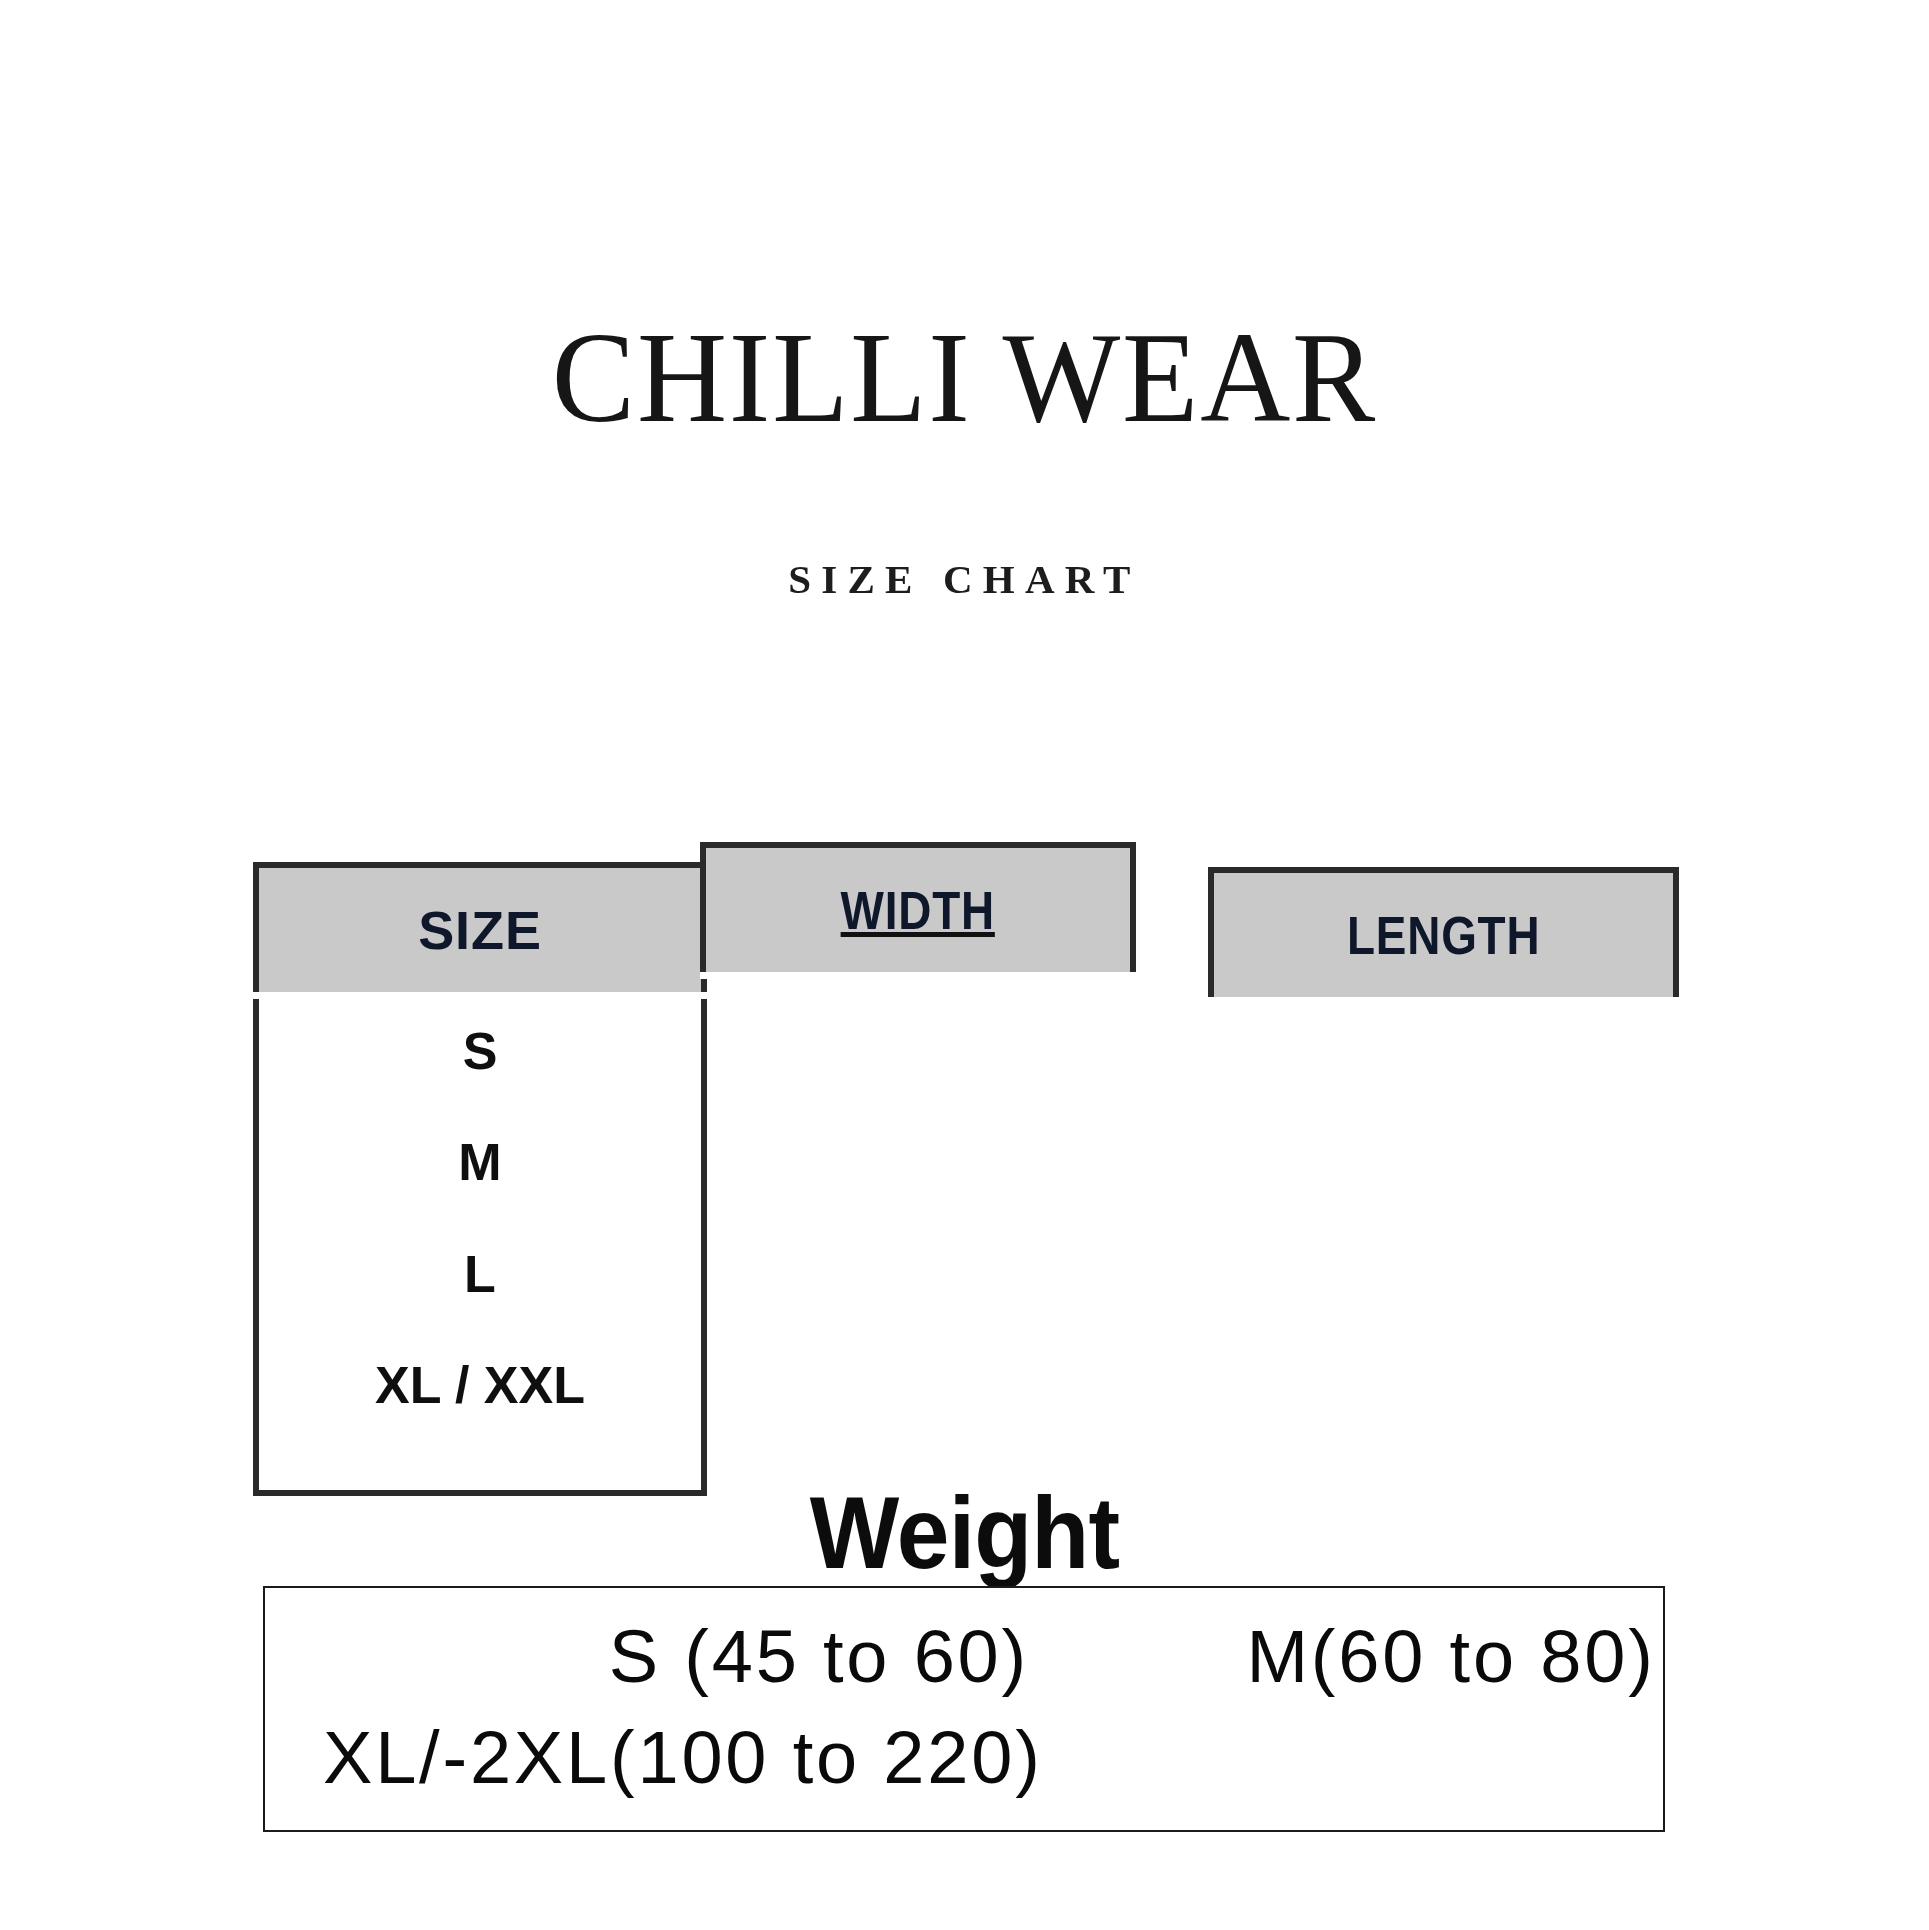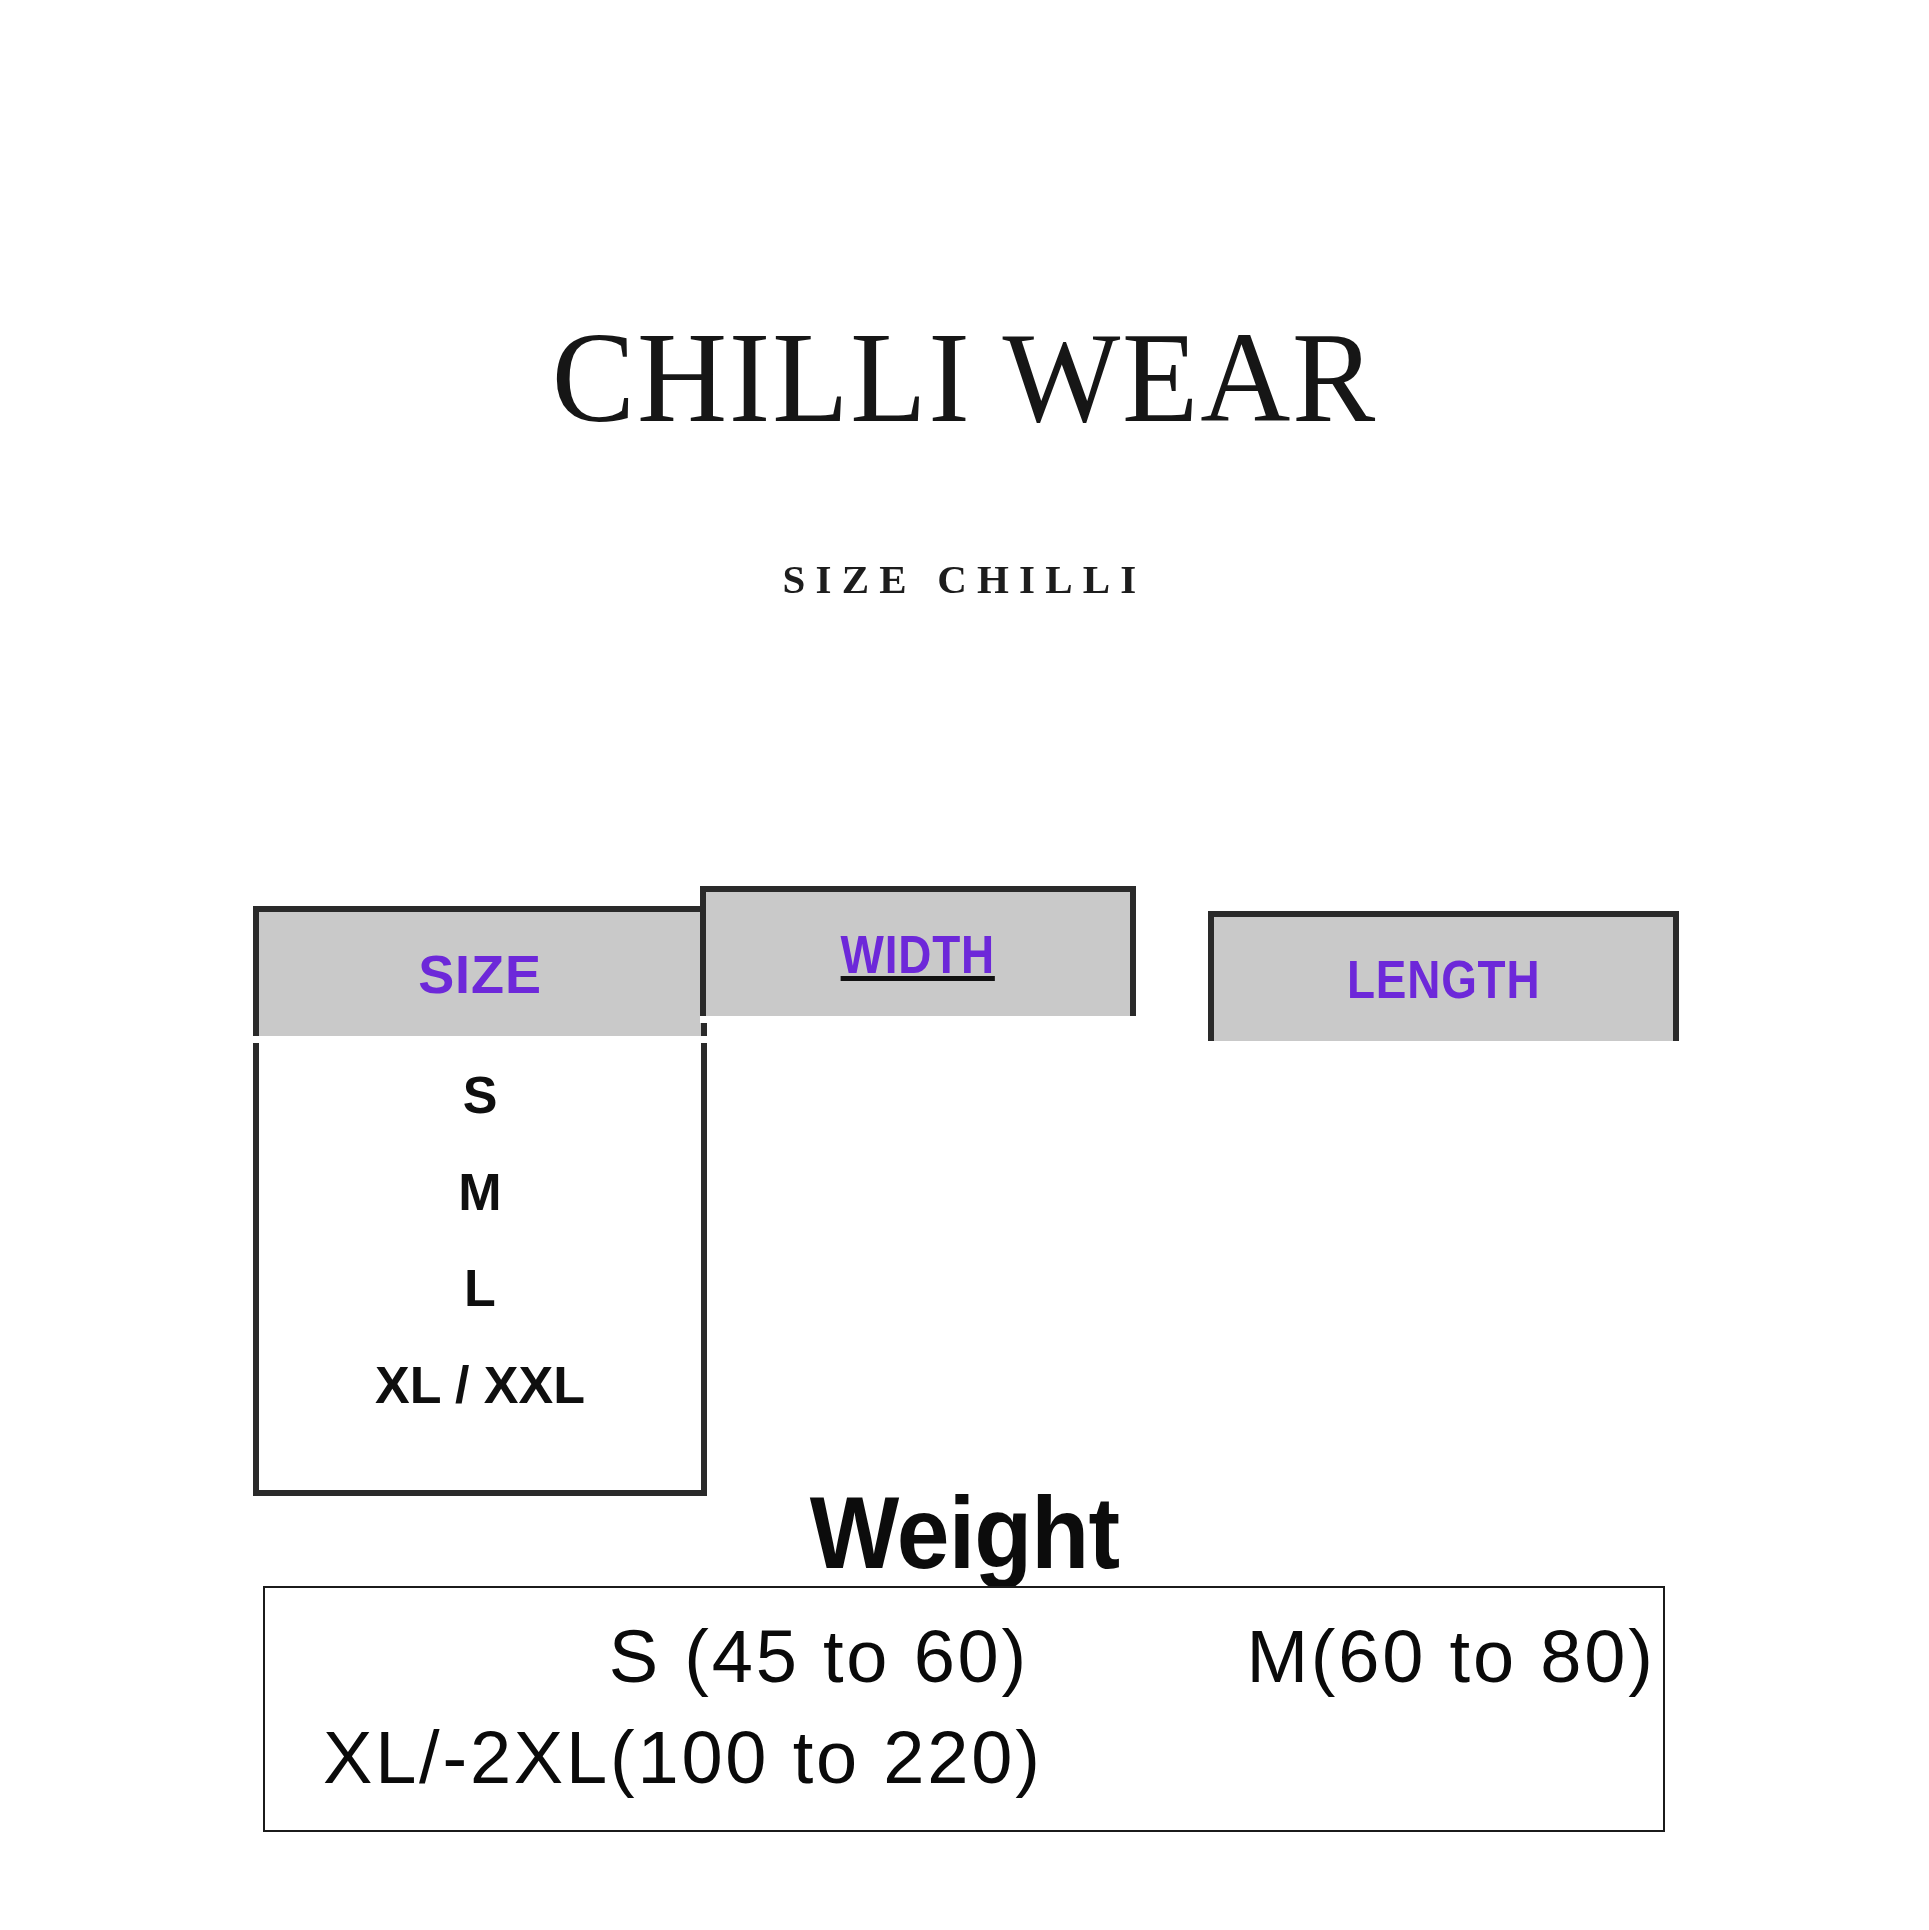--- a/index.html
+++ b/index.html
@@ -20,21 +20,21 @@
     font-size:41px; line-height:41px; letter-spacing:10.2px; color:#1d1d1d;
   }
   .col { position:absolute; display:flex; flex-direction:column; }
   .col-size   { left:253px;  top:862px; width:454px; height:634px; }
   .col-width  { left:700px;  top:842px; width:436px; height:634px;text-decoration:underline; }
   .col-length { left:1208px; top:867px; width:471px; height:457px; }
   .col-header {
     height:130px; background:#c9c9c9;
     border:6.5px solid #2a2a2a; border-bottom:none;
     display:flex; align-items:center; justify-content:center;
-    font-weight:700; font-size:54px; color:#6d28d9; letter-spacing:0.9px;margin-top:44px;
+    font-weight:700; font-size:54px; color:#0f172a; letter-spacing:0.9px;
   }
   .col-gap { height:6.5px; background:#ffffff; }
   .col-body {
     flex:1; background:#ffffff;
     border:6.5px solid #2a2a2a; border-top:none;
     display:flex; flex-direction:column; justify-content:space-between;
     align-items:center; padding:20.4px 0 72px;
   }
   .cell {
     font-weight:700; font-size:52px; line-height:65px; color:#0f0f0f;
@@ -60,21 +60,21 @@
     white-space:nowrap;
   }
 </style>
 </head>
 <body>
 
 <div class="page">
 
   <div class="title">CHILLI WEAR</div>
 
-  <div class="subtitle">SIZE CHILLI</div>
+  <div class="subtitle">SIZE CHART</div>
 
   <div class="col col-size">
     <div class="col-header">SIZE</div>
     <div class="col-gap"></div>
     <div class="col-body">
       <div class="cell">S</div>
       <div class="cell">M</div>
       <div class="cell">L</div>
       <div class="cell">XL / XXL</div>
     </div>

